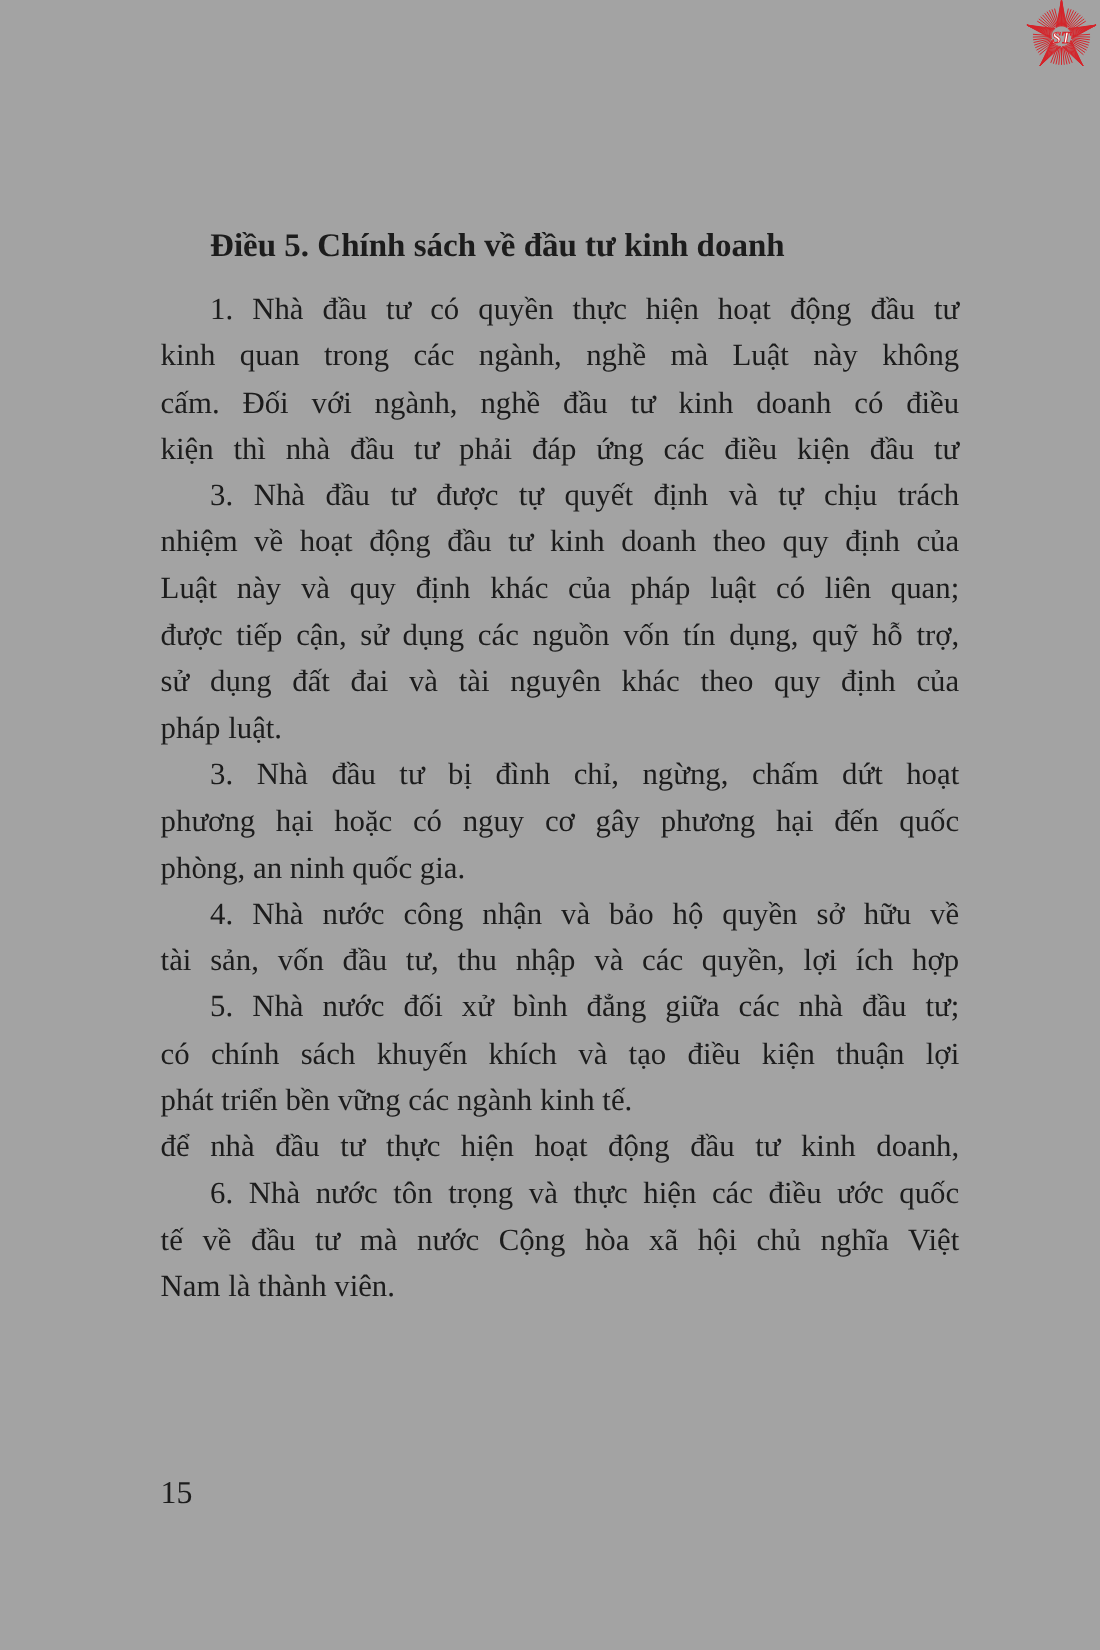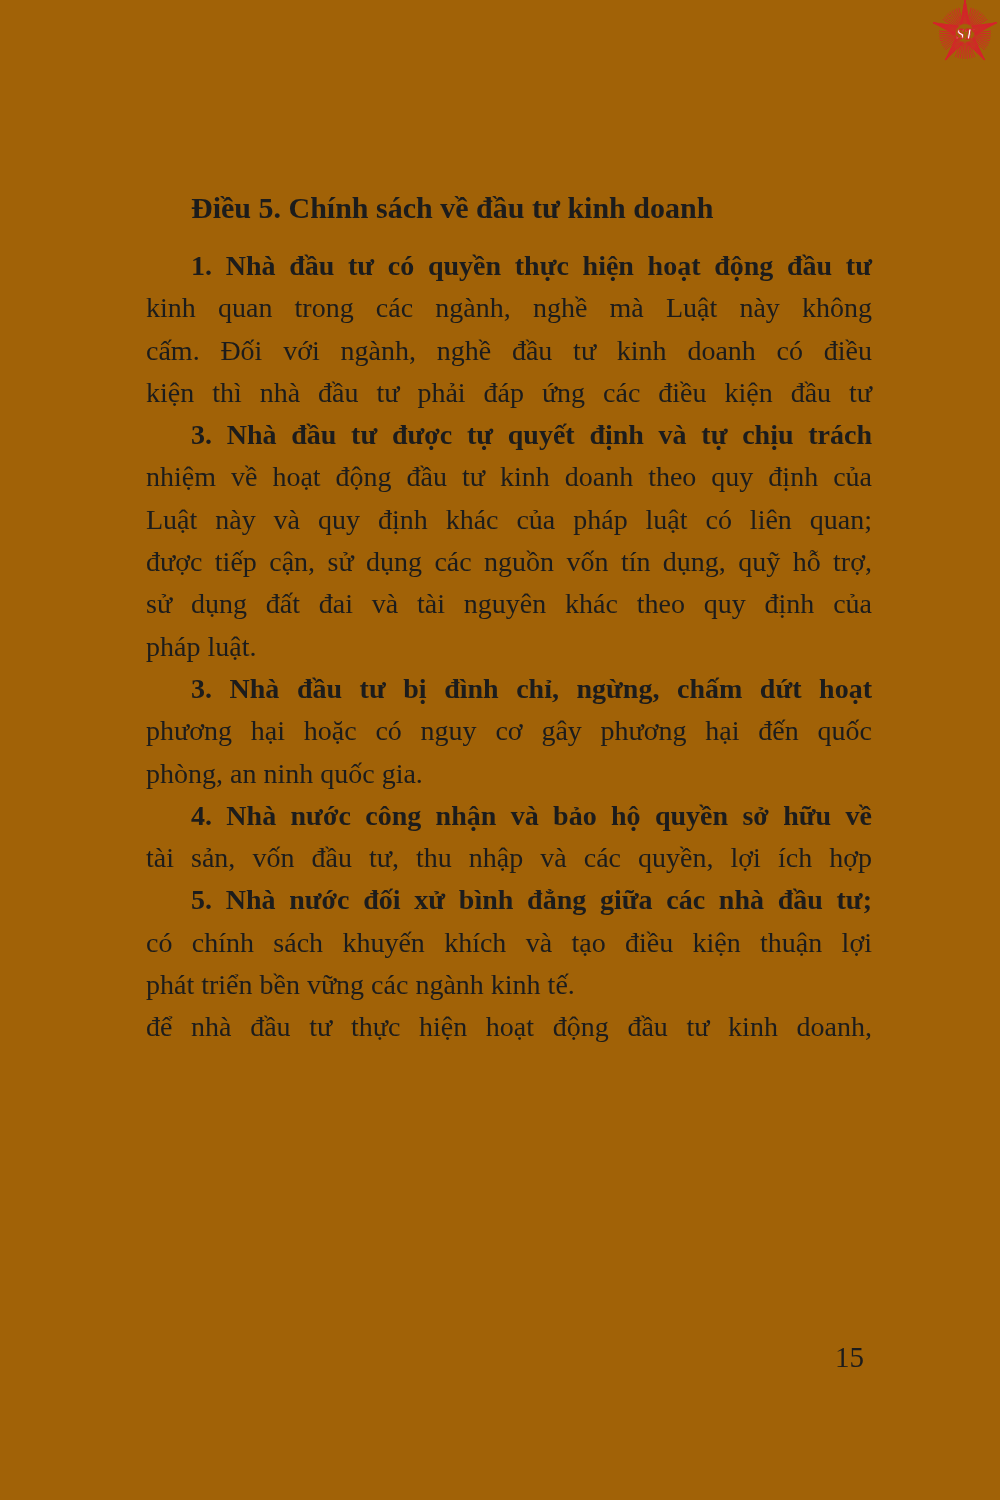--- a/index.html
+++ b/index.html
@@ -1,20 +1,20 @@
 <!DOCTYPE html>
 <html lang="vi"><head>
 <meta charset="utf-8">
 <style>
   html, body { margin: 0; padding: 0; }
   .page {
     position: relative;
     width: 1000px;
     height: 1500px;
-    background: #a16207;
+    background: #a3a3a3;
     overflow: hidden;
     font-family: "Liberation Serif", "DejaVu Serif", serif;
     color: #1c1c1c;
   }
   .logo {
     position: absolute;
     left: 925px;
     top: -7px;
     width: 80px;
     height: 80px;
@@ -23,47 +23,47 @@
   .logo text {
     font-family: "Liberation Serif", "DejaVu Serif", serif;
     font-weight: bold;
     font-style: italic;
     font-size: 15px;
     text-anchor: middle;
   }
   .text-block {
     position: absolute;
     left: 146px;
-    top: 186px;
+    top: 202px;
     width: 726px;
     font-size: 28px;
   }
   .heading {
     margin: 0 0 15px 0;
     font-size: 30px;
     font-weight: bold;
     line-height: 44px;
     text-indent: 45px;
     white-space: nowrap;
   }
   .para { margin: 0; }
   .line {
     line-height: 42.3px;
     text-align: justify;
     text-align-last: justify;
     white-space: normal;
   }
-  .line.first { text-indent: 45px; font-weight: bold; }
+  .line.first { text-indent: 45px; }
   .line.para-end { text-align-last: left; }
   .page-number {
     position: absolute;
     left: 146px;
     top: 1337px;
     width: 726px;
-    text-align: right;
+    text-align: left;
     padding-right: 8px;
     box-sizing: border-box;
     font-size: 29px;
     line-height: 40px;
   }
 </style>
 </head>
 <body>
 
 <div class="page">
@@ -204,17 +204,22 @@
       <div class="line">tài sản, vốn đầu tư, thu nhập và các quyền, lợi ích hợp</div>
     </div>
 
     <div class="para">
       <div class="line first">5. Nhà nước đối xử bình đẳng giữa các nhà đầu tư;</div>
       <div class="line">có chính sách khuyến khích và tạo điều kiện thuận lợi</div>
       <div class="line para-end">phát triển bền vững các ngành kinh tế.</div>
       <div class="line">để nhà đầu tư thực hiện hoạt động đầu tư kinh doanh,</div>
     </div>
 
+    <div class="para">
+      <div class="line first">6. Nhà nước tôn trọng và thực hiện các điều ước quốc</div>
+      <div class="line">tế về đầu tư mà nước Cộng hòa xã hội chủ nghĩa Việt</div>
+      <div class="line para-end">Nam là thành viên.</div>
+    </div>
   </div>
 
   <div class="page-number">15</div>
 
 </div>
 
 </body></html>

